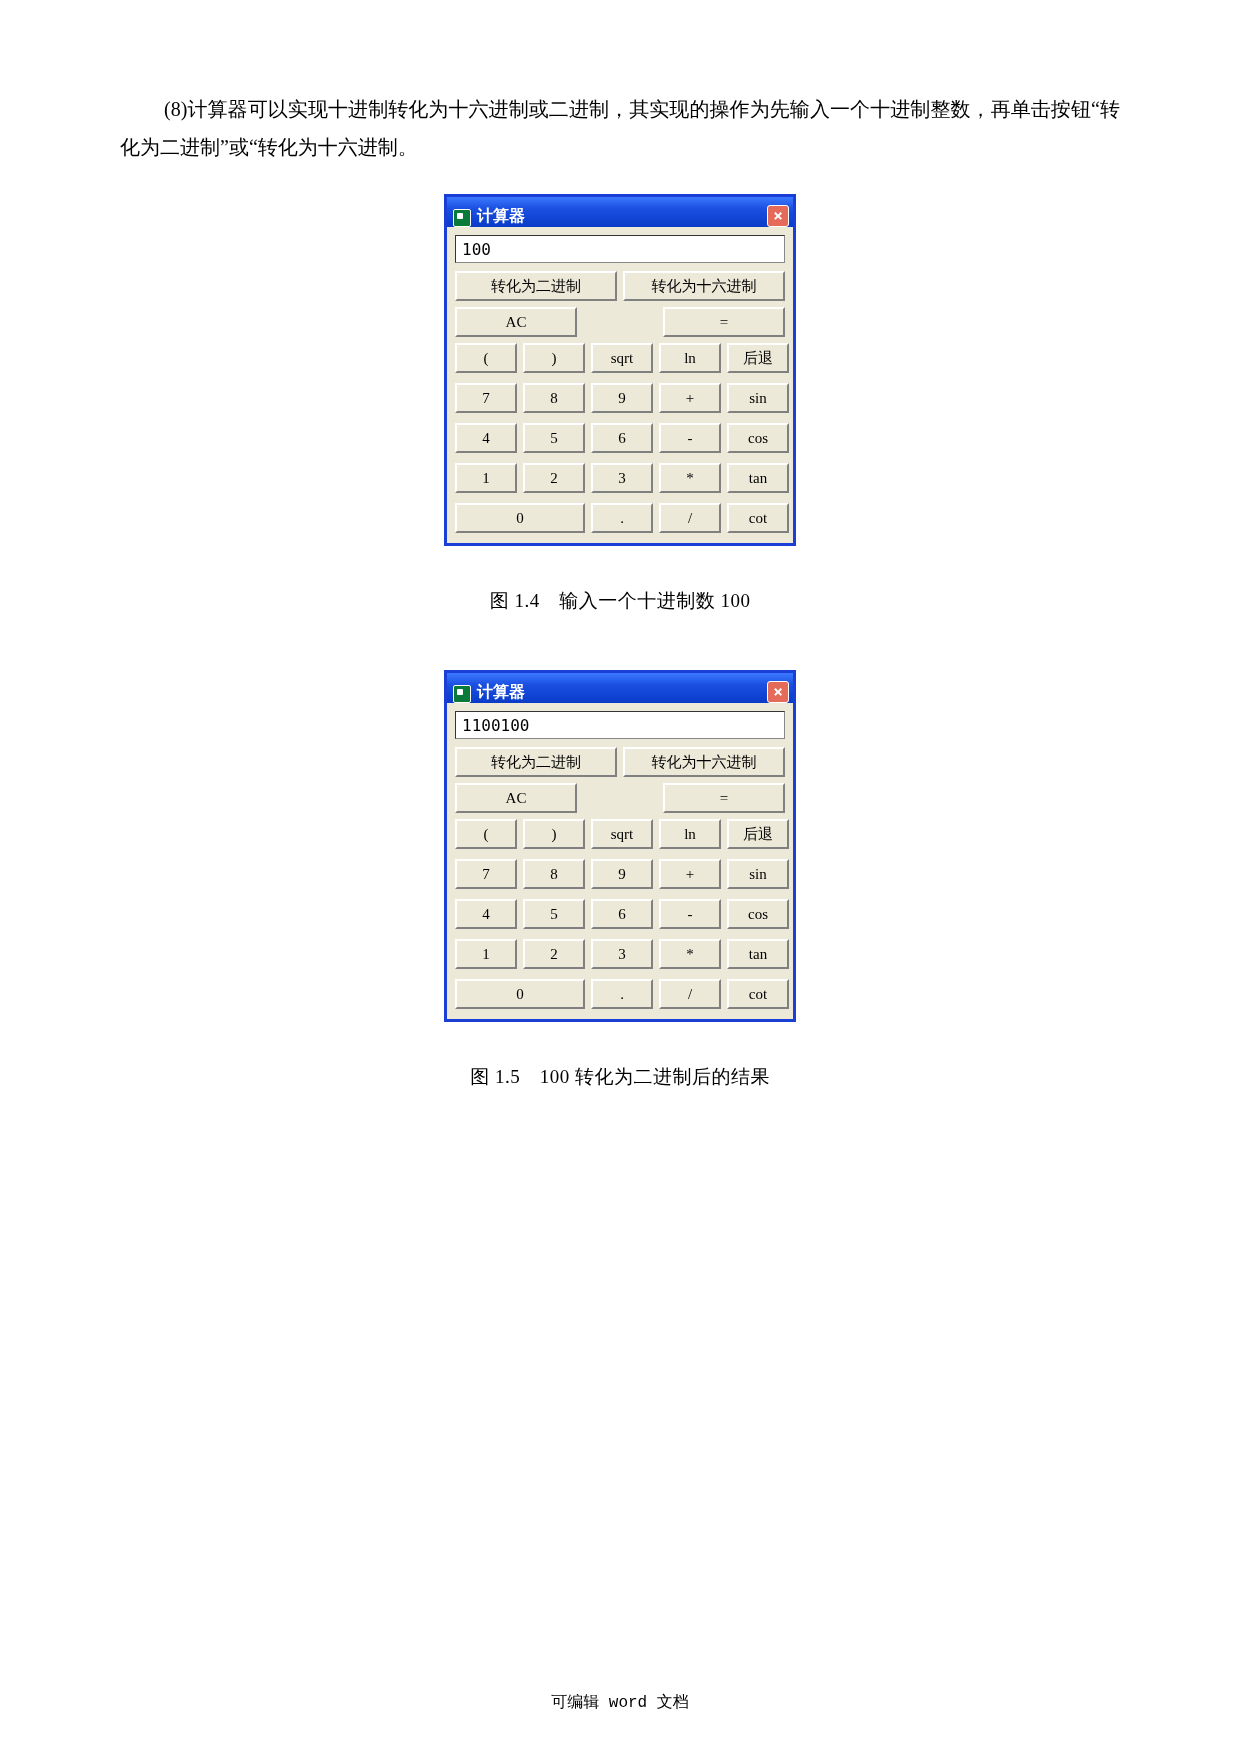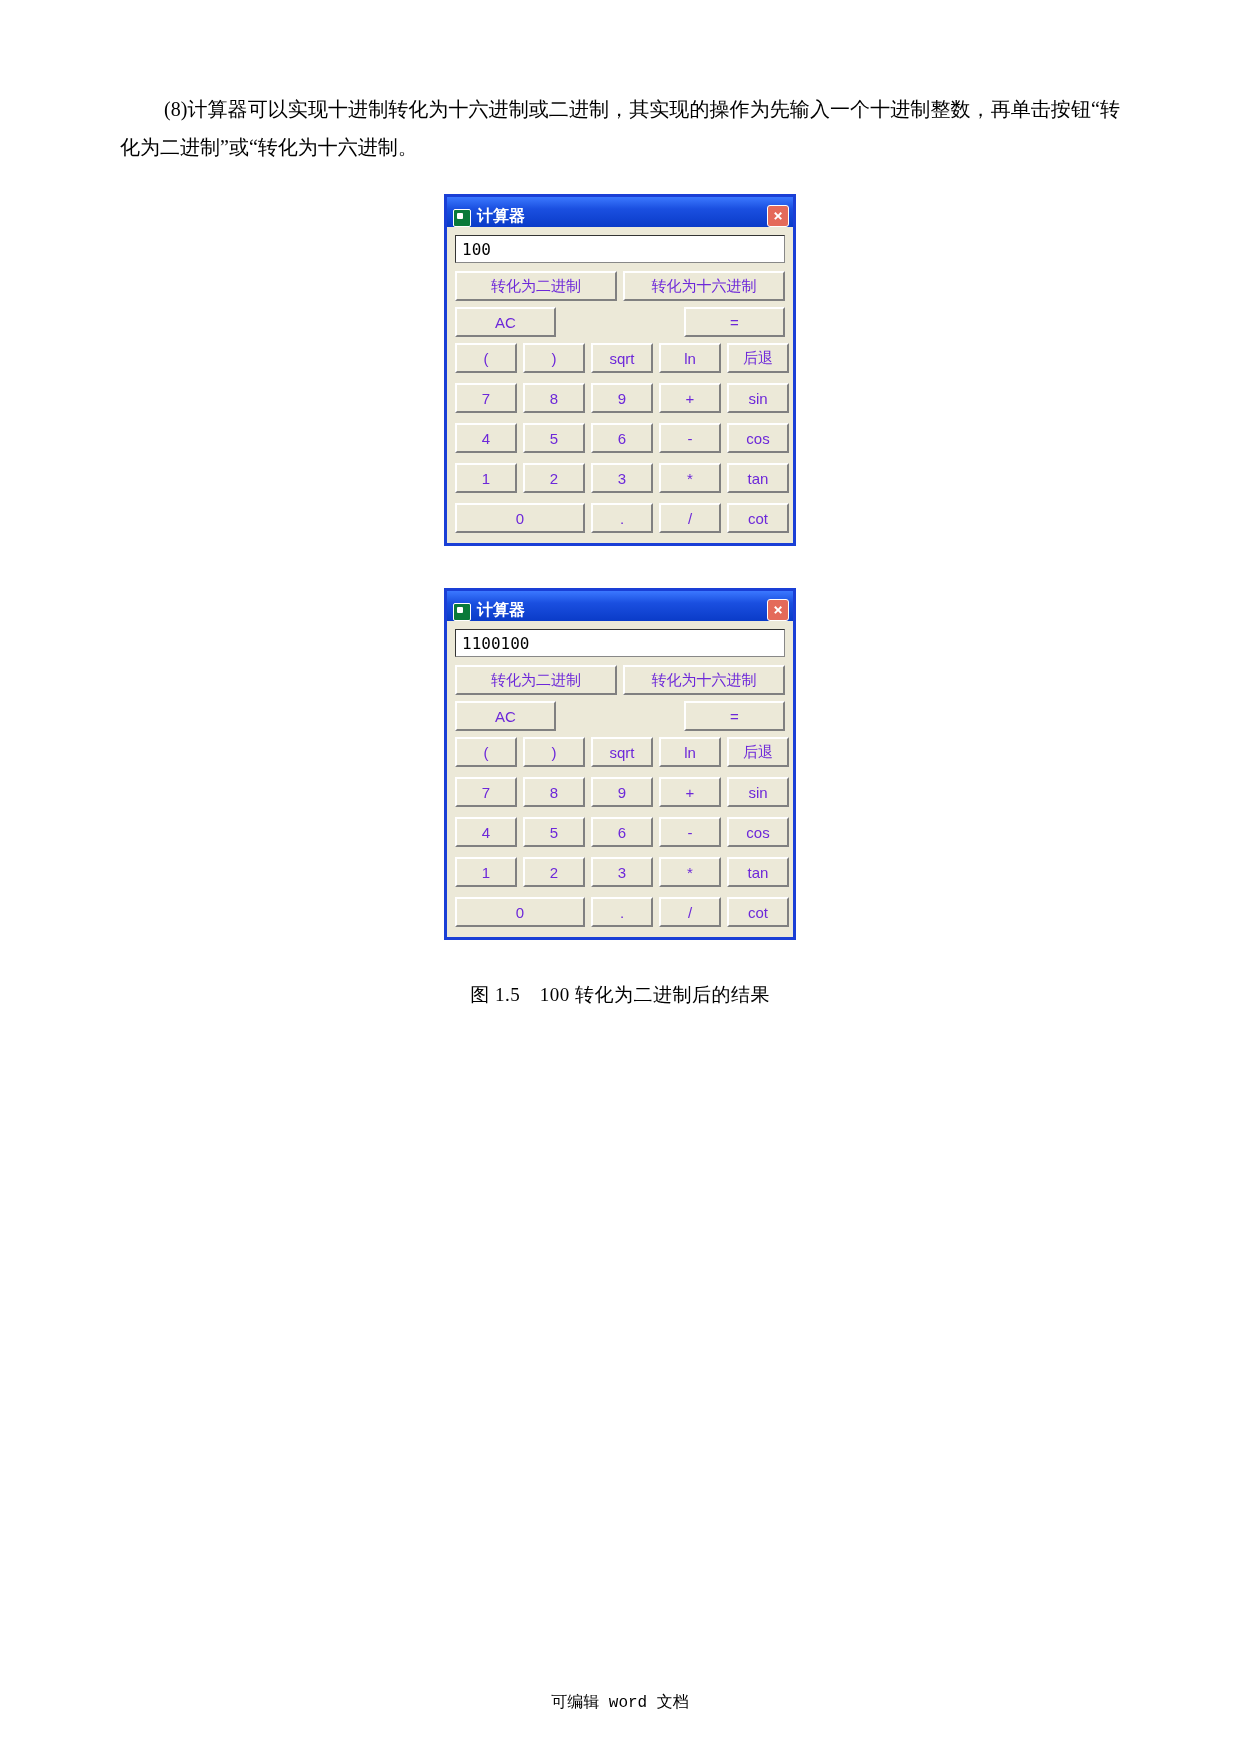--- a/index.html
+++ b/index.html
@@ -86,28 +86,28 @@
       margin-bottom: 6px;
     }
     .btn {
       height: 30px;
       background: #ece9d8;
       border-top: 2px solid #fff;
       border-left: 2px solid #fff;
       border-right: 2px solid #808080;
       border-bottom: 2px solid #808080;
       font-size: 15px;
-      font-family: Liberation Sans, sans-serif;
+      font-family: Liberation Serif, serif;
       display:flex; align-items:center; justify-content:center;
-      color:#6d28d9;
+      color:#000000;
     }
     .btn.half { width: 164px; }
     .gap-mid { width: 6px; }
     
-    .btn.w2 { width: 101px; }
+    .btn.w2 { width: 122px; }
     .spacer-flex { flex: 1 1 auto; }
     .grid {
       display: grid;
       grid-template-columns: repeat(5, 62px);
       grid-auto-rows: 30px;
       gap: 10px 6px;
       justify-content: space-between;
     }
     .grid .btn { width:100%; height:100%; }
     .span2 { grid-column: span 2; }
@@ -180,20 +180,21 @@
 
           <div class="btn span2">0</div>
           <div class="btn">.</div>
           <div class="btn">/</div>
           <div class="btn">cot</div>
         </div>
       </div>
     </div>
   </div>
 
+  <div class="caption">图 1.4　输入一个十进制数 100</div>
 
   <div class="calc-wrap">
     <div class="calc">
       <div class="titlebar">
         <span class="tb-icon"></span>
         <span class="tb-title">计算器</span>
         <span class="tb-close">×</span>
       </div>
       <div class="client">
         <input class="display" value="1100100" style="">

